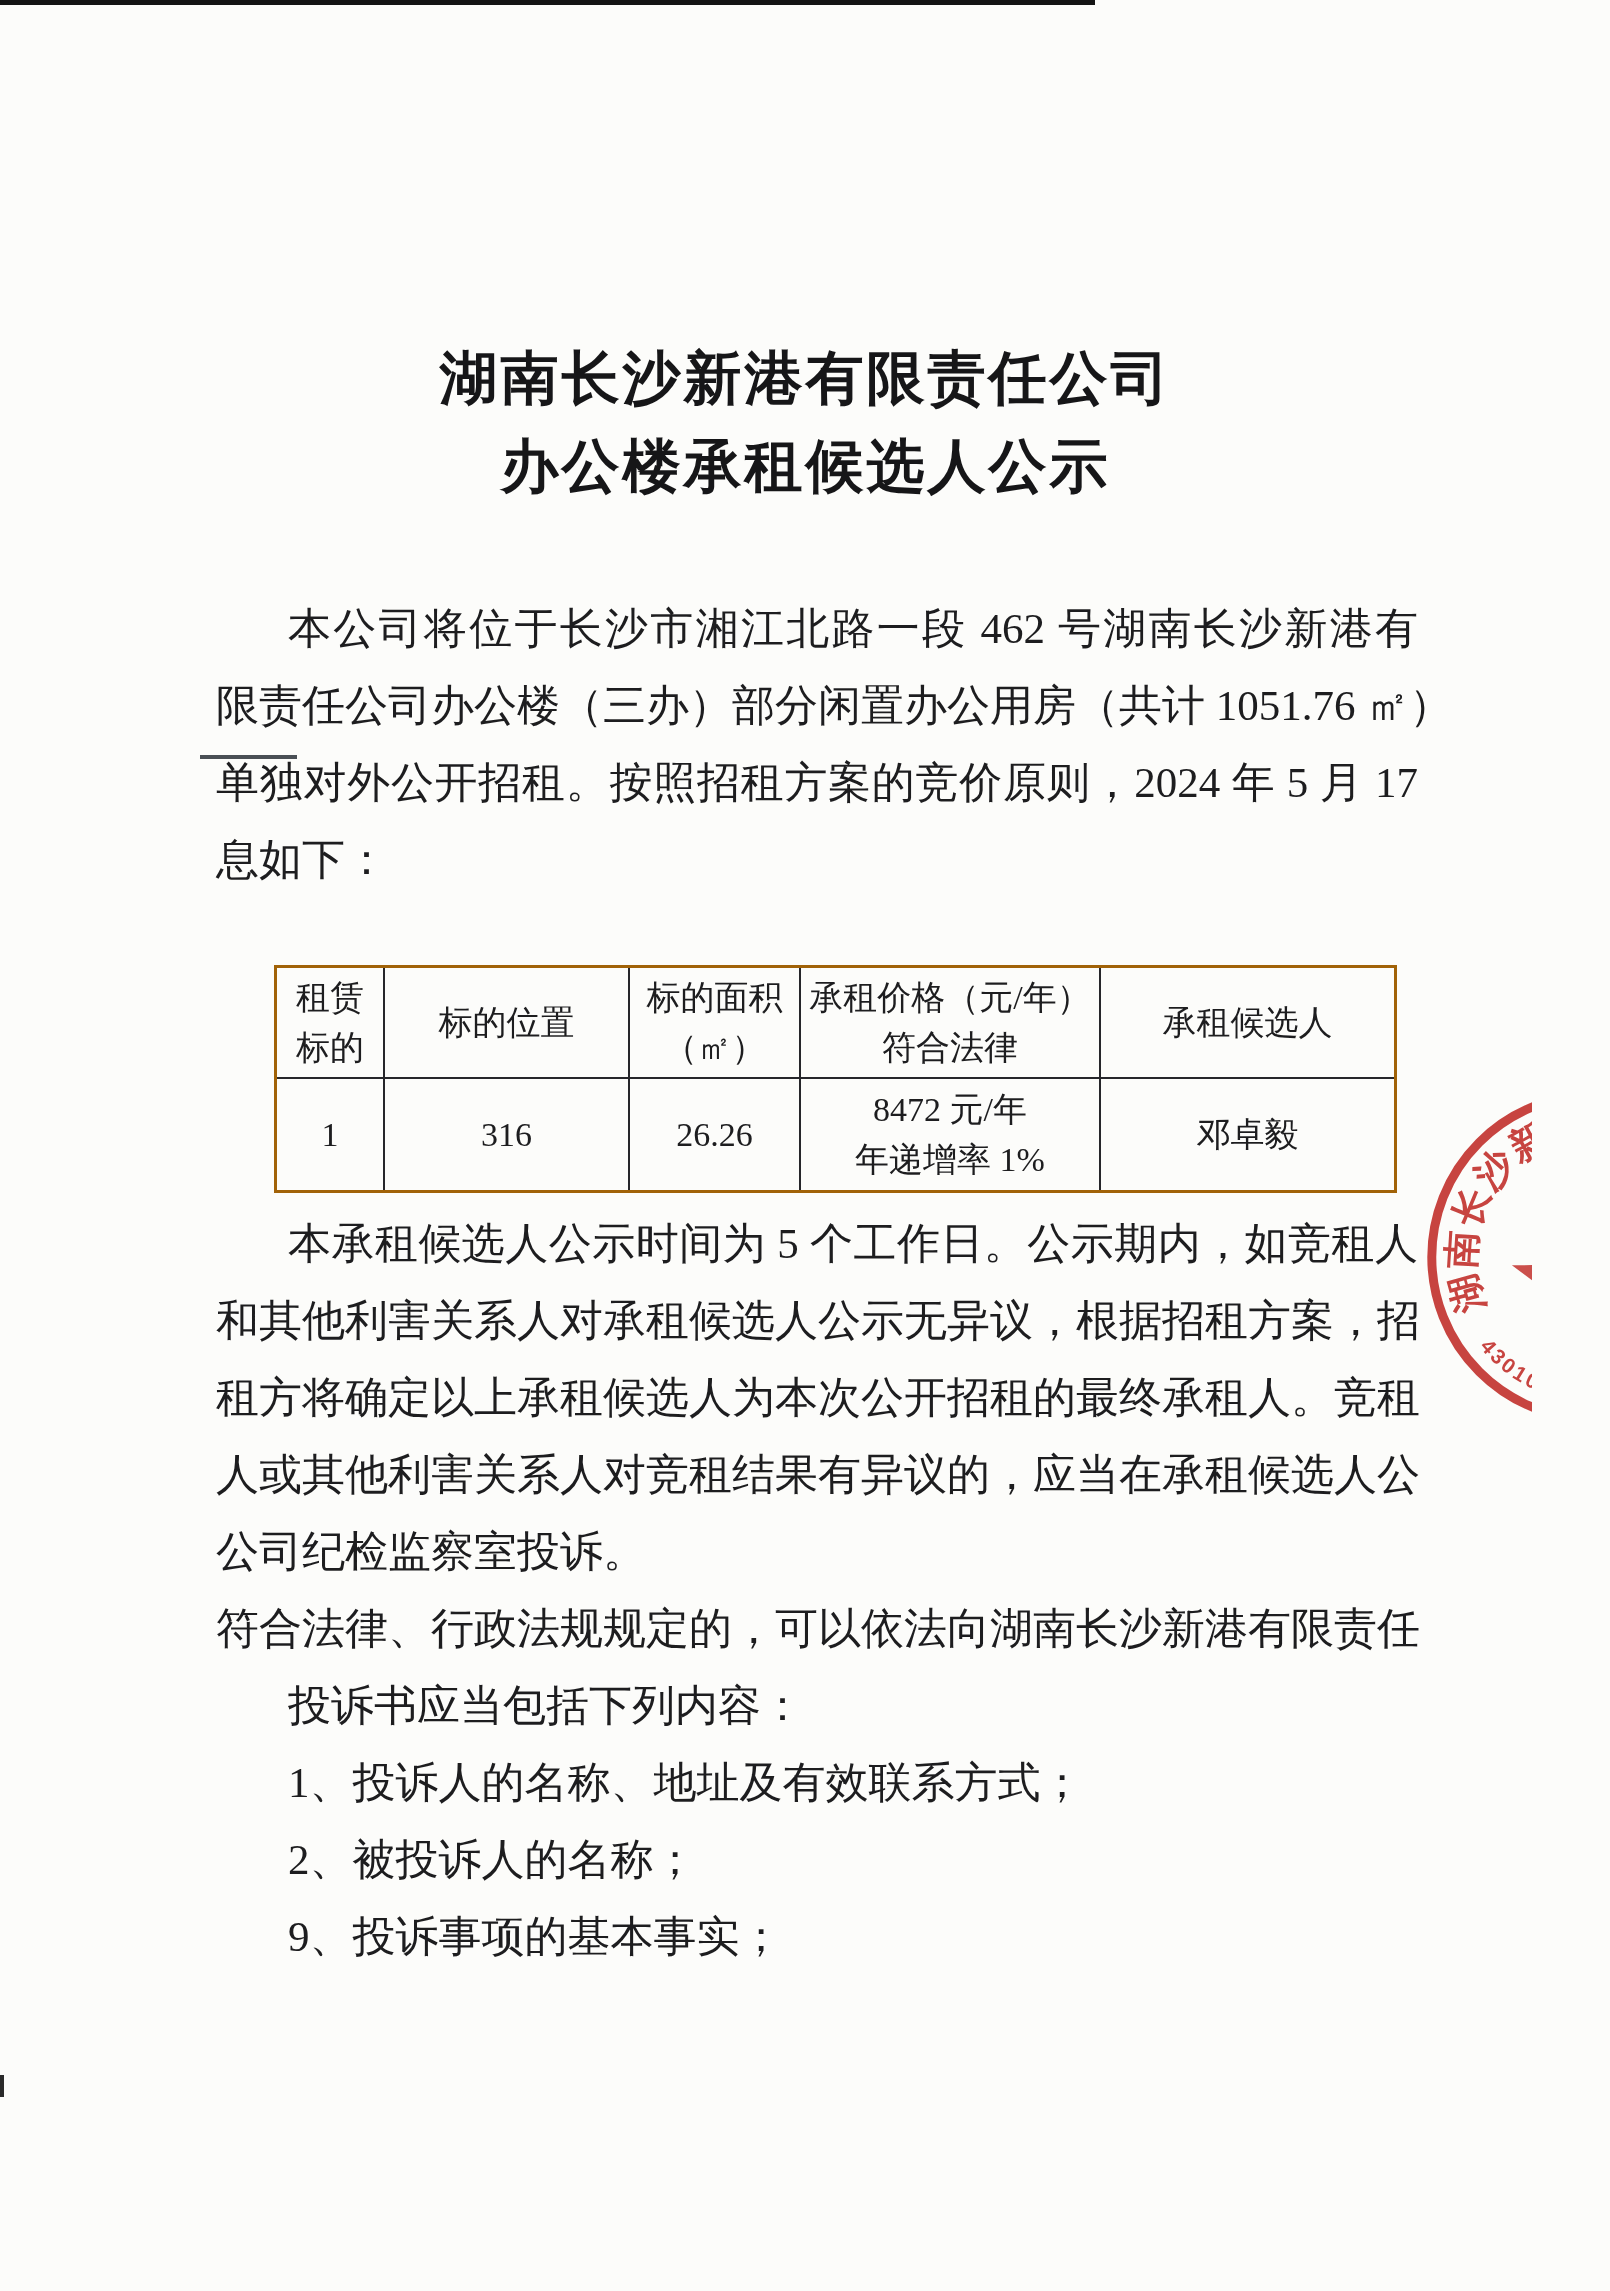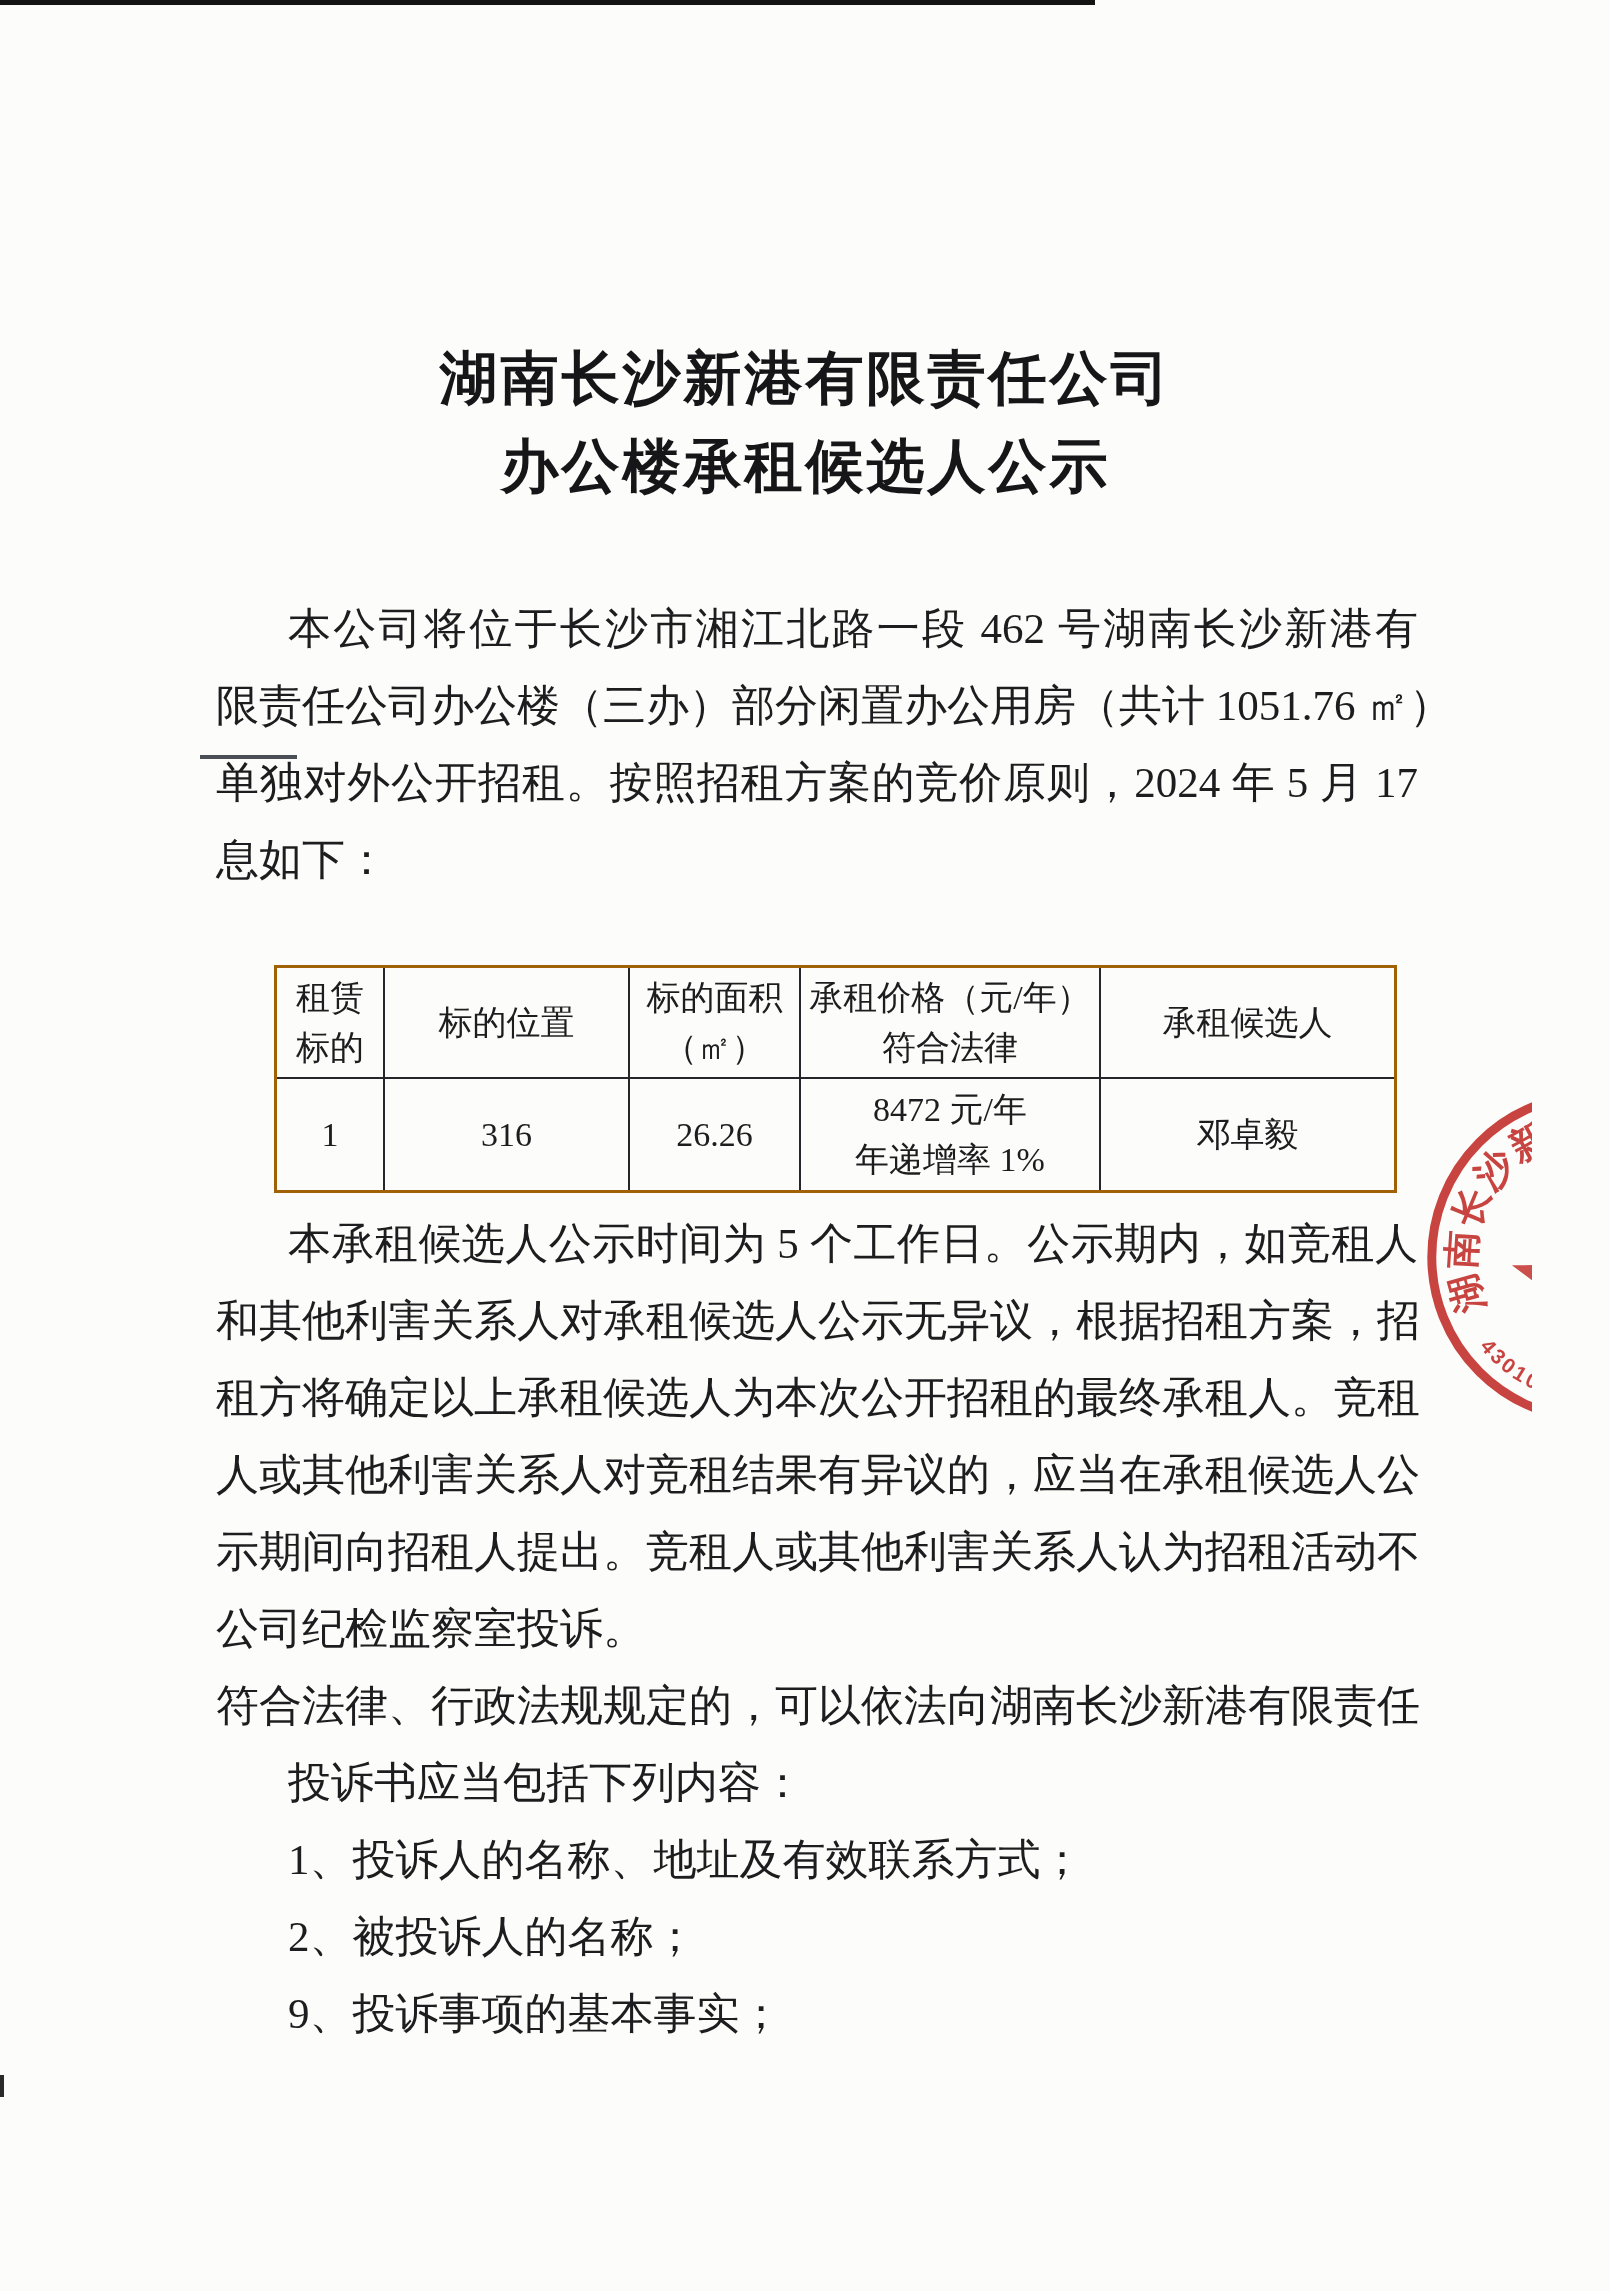--- a/index.html
+++ b/index.html
@@ -124,21 +124,20 @@
         <div>邓卓毅</div>
       </div>
     </div>
 
   <div class="flow">
     <div>
         <div class="jline indent">本承租候选人公示时间为 5 个工作日。公示期内，如竞租人</div>
         <div class="jline">和其他利害关系人对承租候选人公示无异议，根据招租方案，招</div>
         <div class="jline">租方将确定以上承租候选人为本次公开招租的最终承租人。竞租</div>
         <div class="jline">人或其他利害关系人对竞租结果有异议的，应当在承租候选人公</div>
-        <div class="jline">示期间向招租人提出。竞租人或其他利害关系人认为招租活动不</div>
         <div class="jline lastline">公司纪检监察室投诉。</div>
         <div class="jline">符合法律、行政法规规定的，可以依法向湖南长沙新港有限责任</div>
       </div>
     <div class="plain-line indent-line">投诉书应当包括下列内容：</div>
     <div>
         <div class="list-line">1、投诉人的名称、地址及有效联系方式；</div>
         <div class="list-line">2、被投诉人的名称；</div>
         <div class="list-line">9、投诉事项的基本事实；</div>
       </div>
   </div>

